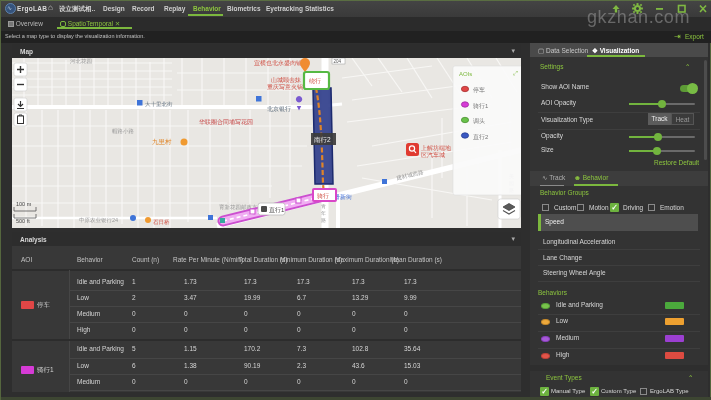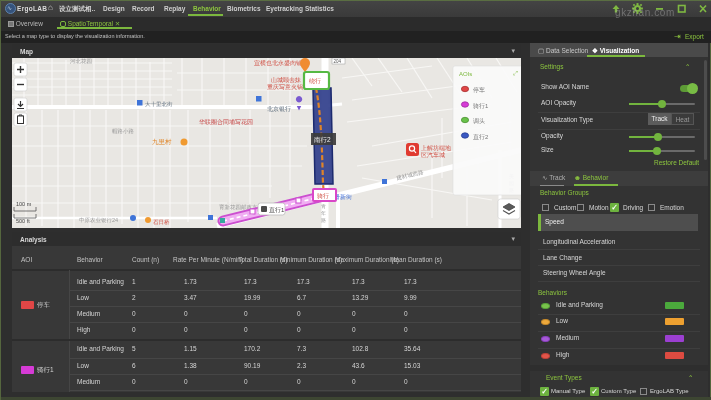--- a/index.html
+++ b/index.html
@@ -24,21 +24,21 @@
 #tabrow { left:0; top:17px; width:711px; height:14px; background:#2b2b2b; }
 #tab-ov { left:7px; top:20px; width:50px; height:12px; color:#b8b8b8; font-size:6.5px; }
 #tab-st { left:59px; top:20px; width:75px; height:12px; color:#8dc63f; font-size:6.5px; }
 #st-underline { left:56px; top:26.5px; width:75px; height:2px; background:#7cb83e; }
 
 #inforow { left:0; top:31px; width:711px; height:12px; background:#212121; }
 #infotext { left:4px; top:32.5px; font-size:5.5px; color:#c2c2c2; }
 #exportbtn { left:684px; top:33px; font-size:6.5px; color:#8dc63f; }
 #exporticon { left:673px; top:32px; font-size:8px; color:#8dc63f; }
 
-#watermark { left:614px; top:7px; font-size:10px; letter-spacing:0.6px; color:rgba(165,165,165,0.5);
+#watermark { left:586px; top:7px; font-size:18px; letter-spacing:0.6px; color:rgba(165,165,165,0.5);
   z-index:50; }
 
 .phead { background:#2d2d2d; height:14px; }
 .phead .t { position:absolute; left:8px; top:3.5px; font-size:6.5px; font-weight:bold; color:#d8d8d8; }
 .phead .c { position:absolute; right:6px; top:3px; font-size:7px; color:#aaa; }
 #maphead { left:11px; top:44px; width:509px; }
 #mapbody { left:11px; top:58px; width:509px; height:170px; background:#ebe9e6; overflow:hidden; }
 #anahead { left:11px; top:232px; width:509px; }
 #anabody { left:11px; top:246px; width:509px; height:146px; background:#383838; overflow:hidden; }
 

